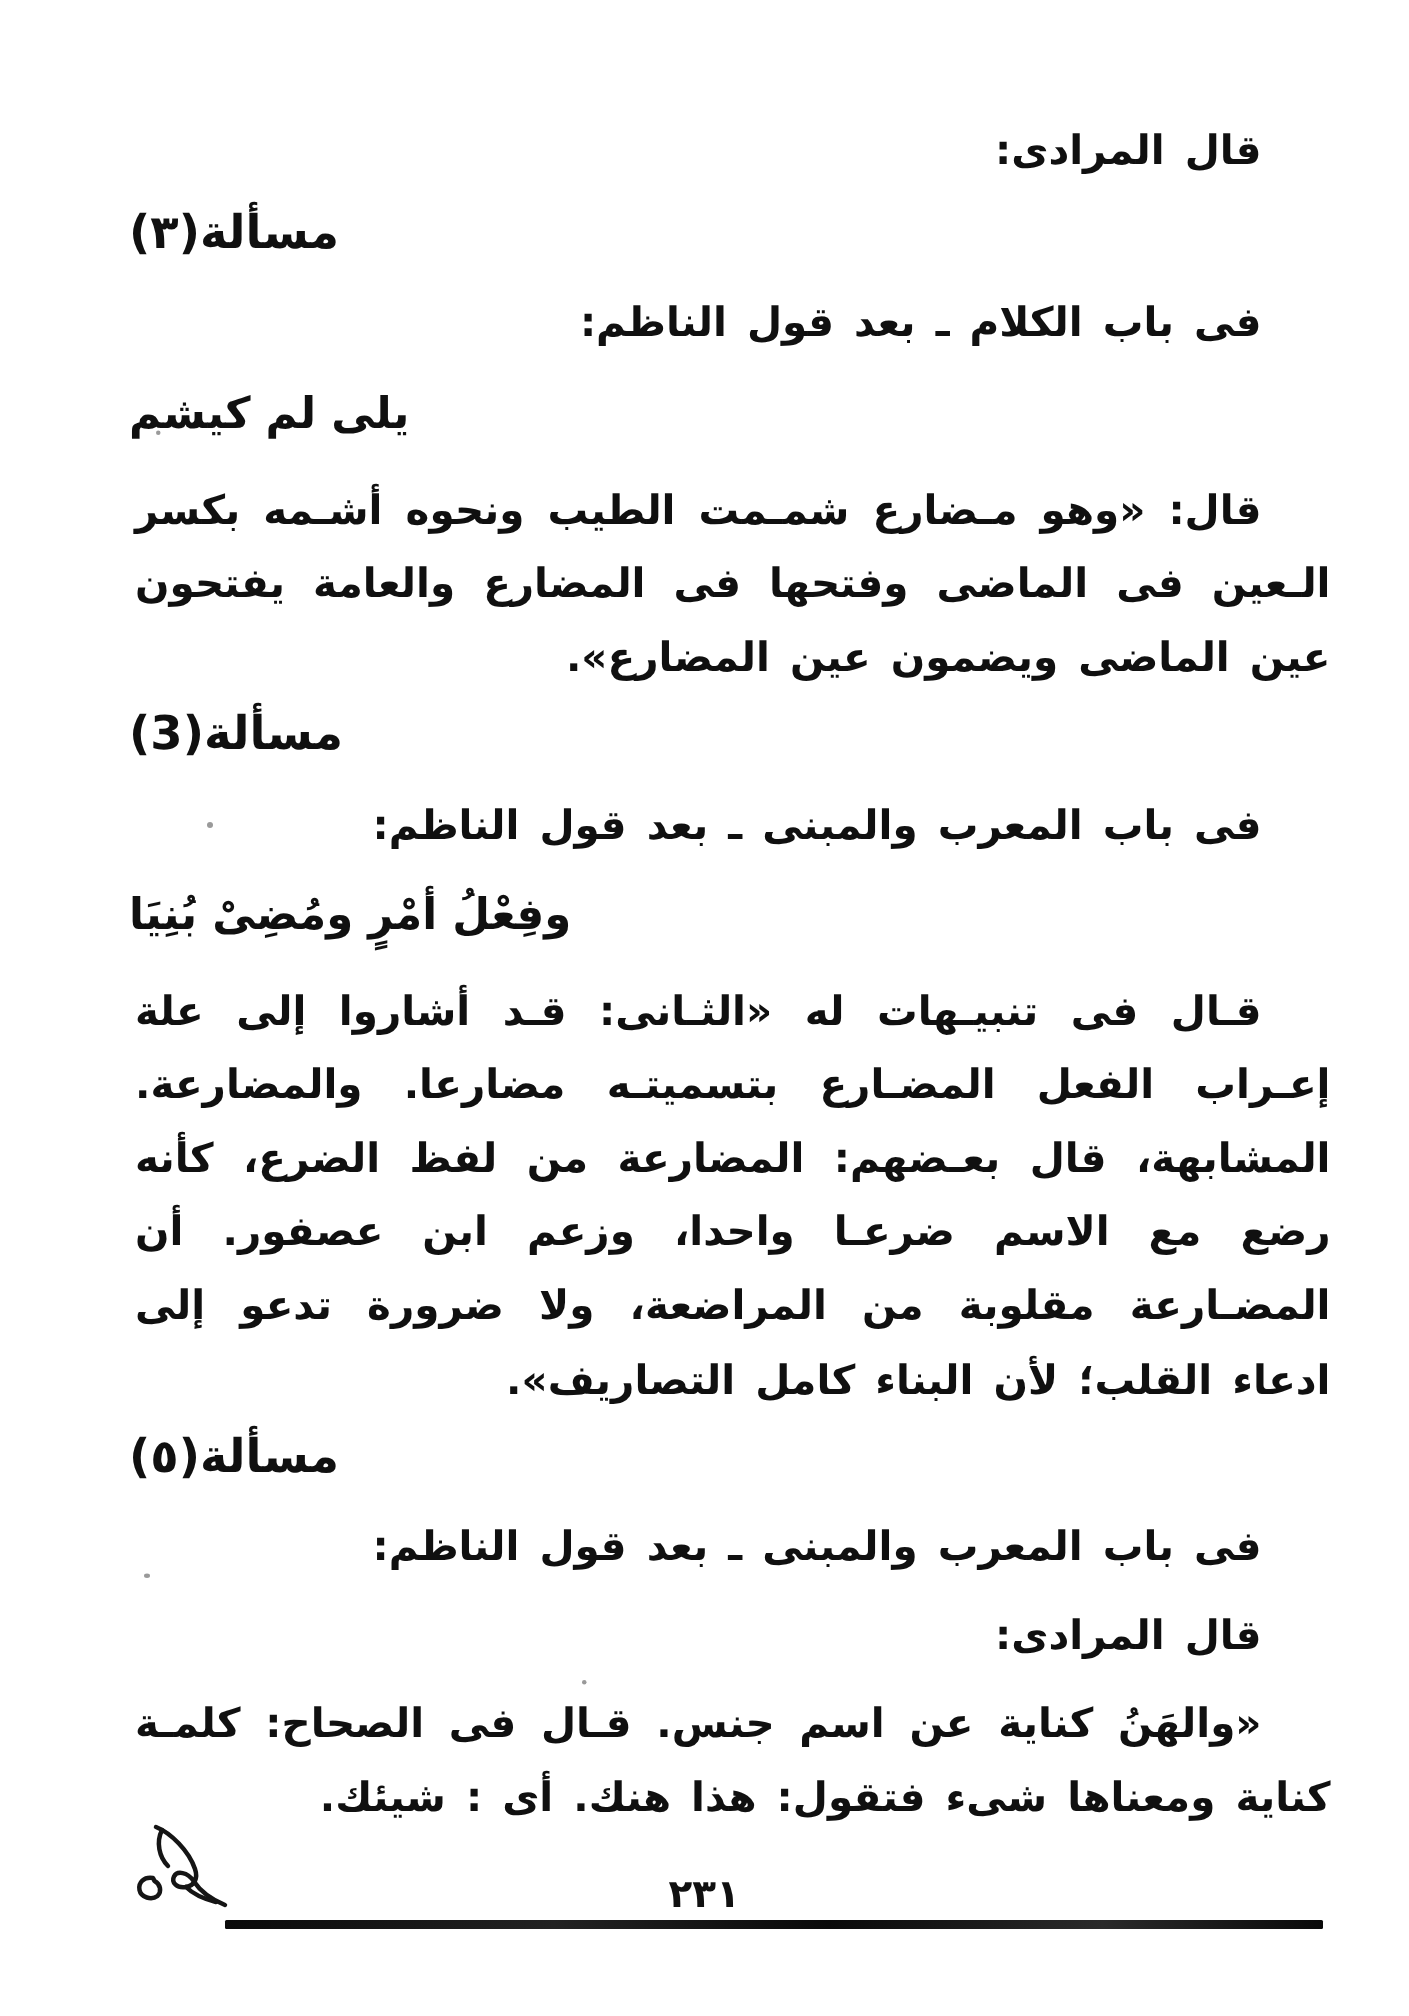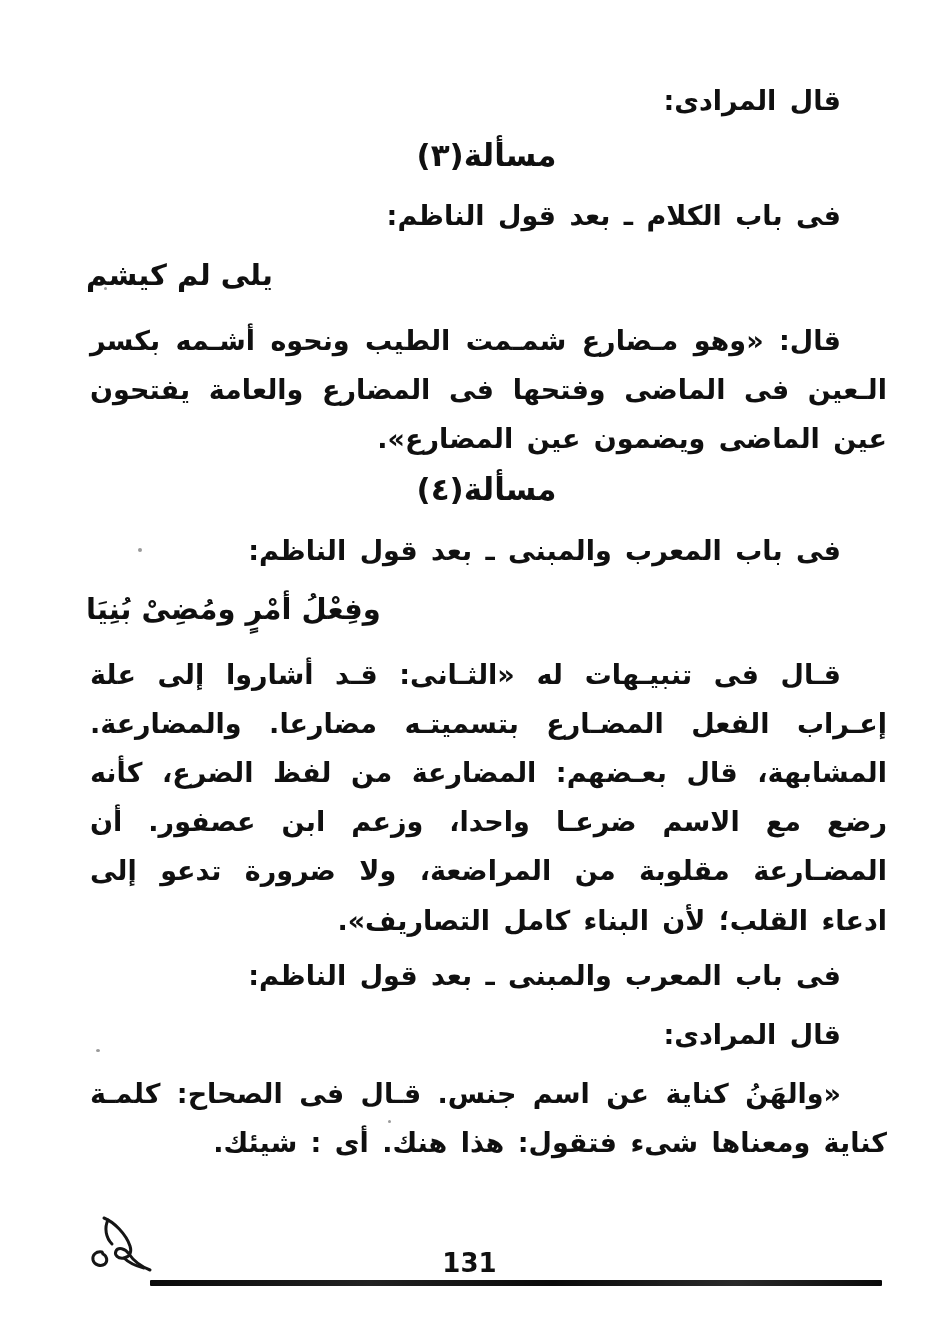--- a/index.html
+++ b/index.html
@@ -26,21 +26,21 @@
     text-align-last: right;
     text-indent: 46px;
     word-spacing: 4px;
     margin: 0 0 10px 4px;
     font-weight: 600;
   }
   .para.single-line {
     text-align: right;
   }
   .masala-heading {
-    text-align: center;
+    text-align: left;
     font-weight: 800;
     font-size: 31px;
     line-height: 1.3;
     margin: 6px 0 16px 0;
     text-indent: 0;
     letter-spacing: 0px;
   }
   .verse-line {
     text-align: left;
     font-weight: 800;
@@ -97,36 +97,37 @@
 
 
   <section>
     <h2 class="masala-heading">مسألة(٣)</h2>
     <p class="para single-line">فى باب الكلام ـ بعد قول الناظم:</p>
     <p class="verse-line">يلى لم كيشم</p>
     <p class="para body-block">قال: «وهو مـضارع شمـمت الطيب ونحوه أشـمه بكسر الـعين فى الماضى وفتحها فى المضارع والعامة يفتحون عين الماضى ويضمون عين المضارع».</p>
   </section>
 
   <section>
-    <h2 class="masala-heading">مسألة(٤)</h2>
+    <h2 class="masala-heading">مسألة(3)</h2>
     <p class="para single-line">فى باب المعرب والمبنى ـ بعد قول الناظم:</p>
     <p class="verse-line">وفِعْلُ أمْرٍ ومُضِىْ بُنِيَا</p>
     <p class="para body-block">قـال فى تنبيـهات له «الثـانى: قـد أشاروا إلى علة إعـراب الفعل المضـارع بتسميتـه مضارعا. والمضارعة. المشابهة، قال بعـضهم: المضارعة من لفظ الضرع، كأنه رضع مع الاسم ضرعـا واحدا، وزعم ابن عصفور. أن المضـارعة مقلوبة من المراضعة، ولا ضرورة تدعو إلى ادعاء القلب؛ لأن البناء كامل التصاريف».</p>
   </section>
 
   <section>
+    <h2 class="masala-heading">مسألة(٥)</h2>
     <p class="para single-line">فى باب المعرب والمبنى ـ بعد قول الناظم:</p>
     <p class="para single-line">قال المرادى:</p>
     <p class="para body-block">«والهَنُ كناية عن اسم جنس. قـال فى الصحاح: كلمـة كناية ومعناها شىء فتقول: هذا هنك. أى : شيئك.</p>
 
   </section>
 
 </main>
 
-<div class="footer-pageno">131</div>
+<div class="footer-pageno">٢٣١</div>
 
 <span class="hand-doodle">
   <svg viewBox="0 0 84 84" width="84" height="84" aria-hidden="true">
     <g fill="none" stroke="#151515" stroke-width="3" stroke-linecap="round" stroke-linejoin="round">
       <path d="M20 8 C30 12 42 24 46 36 C48 42 46 47 40 48 C34 49 30 45 32 41 C34 37 41 38 45 44 C49 50 56 56 66 60"></path>
       <path d="M24 10 C20 18 22 28 28 34"></path>
       <path d="M18 42 C12 41 8 45 9 50 C10 55 17 57 21 54 C24 51 23 46 19 44 Z"></path>
       <path d="M40 48 C44 52 52 56 60 58"></path>
     </g>
   </svg>

